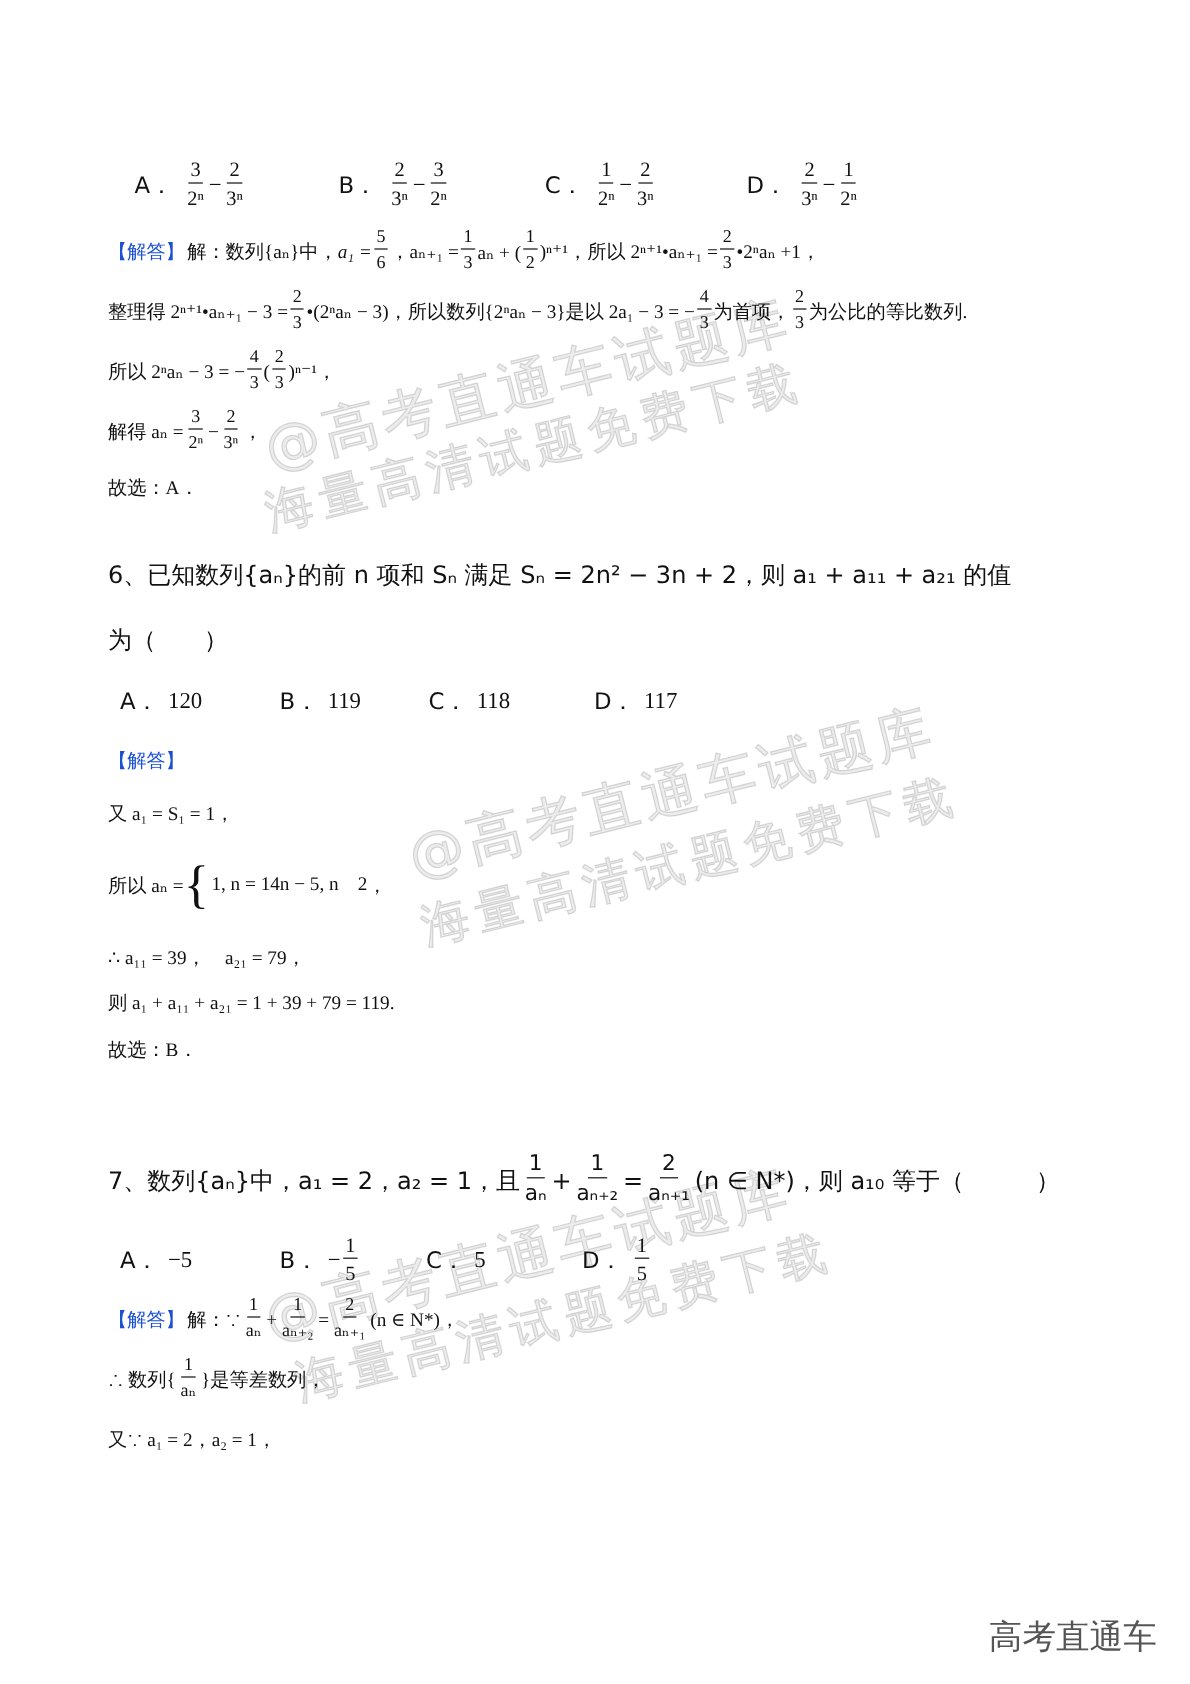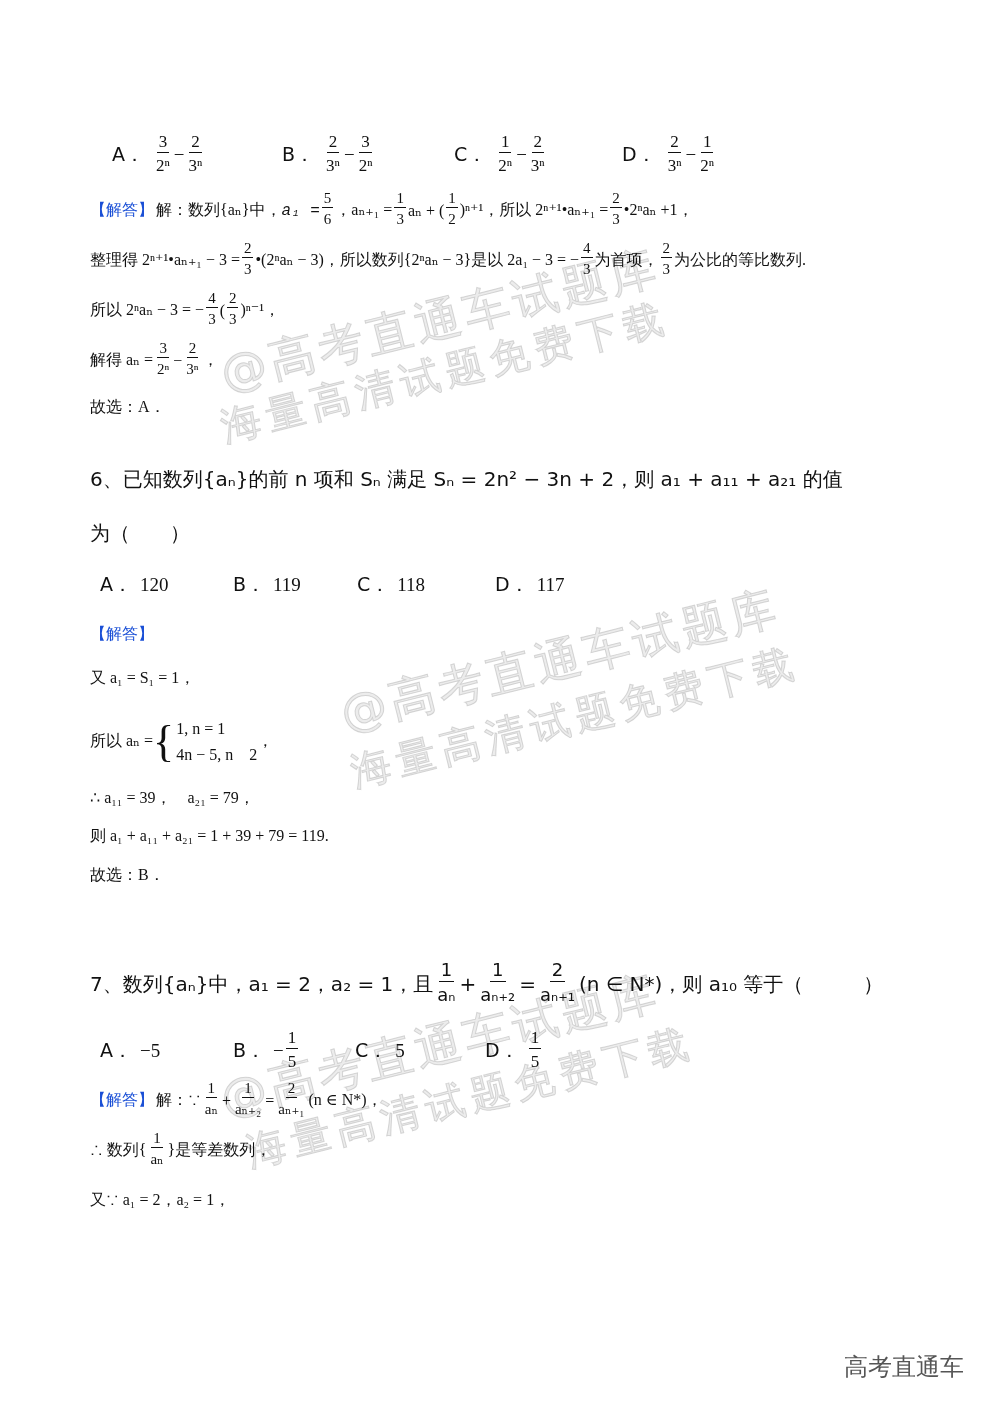--- a/index.html
+++ b/index.html
@@ -8,38 +8,38 @@
     font-family: "Liberation Serif", "DejaVu Serif", serif;
     color: #111;
   }
   .page { position: absolute; left: 0; top: 0; width: 992px; height: 1403px; }
   .line { position: absolute; left: 90px; white-space: nowrap; display: flex; align-items: center; }
   .sol { font-size: 16px; }
   .q { font-family: "DejaVu Sans", "Liberation Sans", sans-serif; font-size: 20px; }
   .opt { font-size: 19px; }
   .opt-label { font-family: "DejaVu Sans", "Liberation Sans", sans-serif; margin-right: 8px; }
   .ans-tag { color: #1a4fd6; margin-right: 2px; }
-  .math { font-family: Liberation Mono, monospace; font-style: italic; }
+  .math { font-family: Liberation Serif, serif; font-style: italic; }
   .frac { display: inline-flex; flex-direction: column; align-items: center; vertical-align: middle; margin: 0 2px; font-style: normal; }
   .frac .num { border-bottom: 1px solid #111; padding: 0 2px; line-height: 1.15; }
   .frac .den { padding: 3px 2px; line-height: 1.15; }
   .opt .frac { font-size: 17px; }
   .sol .frac { font-size: 15px; }
   .q .frac { font-size: 18px; }
   .brace-block { display: inline-flex; align-items: center; }
   .brace { font-size: 44px; line-height: 1; font-weight: 200; margin-right: 2px; }
-  .cases { display: inline-flex; flex-direction: column; line-height: 1.6; }
+  .cases { display: inline-flex; flex-direction: row; line-height: 1.6; }
   .watermark {
     position: absolute; color: rgba(170,170,170,0.22); font-family: "DejaVu Sans", sans-serif;
     transform: rotate(-14deg); white-space: nowrap; pointer-events: none;
     -webkit-text-stroke: 1px rgba(150,150,150,0.35);
   }
   .wm-big { font-size: 46px; letter-spacing: 4px; }
   .wm-small { font-size: 40px; letter-spacing: 6px; }
-  .footer { position: absolute; right: 28px; bottom: 20px; font-family: "DejaVu Sans", sans-serif; font-size: 24px; color: #555; }
+  .footer { position: absolute; right: 28px; bottom: 20px; font-family: "DejaVu Sans", sans-serif; font-size: 28px; color: #555; }
   .opt-row span.item { display: inline-flex; align-items: center; }
 </style>
 </head>
 <body>
 
 <div class="page">
 
   <div class="watermark wm-big" style="left:215px; top:290px;">@高考直通车试题库</div>
   <div class="watermark wm-small" style="left:215px; top:345px;">海量高清试题免费下载</div>
   <div class="watermark wm-big" style="left:335px; top:630px;">@高考直通车试题库</div>

